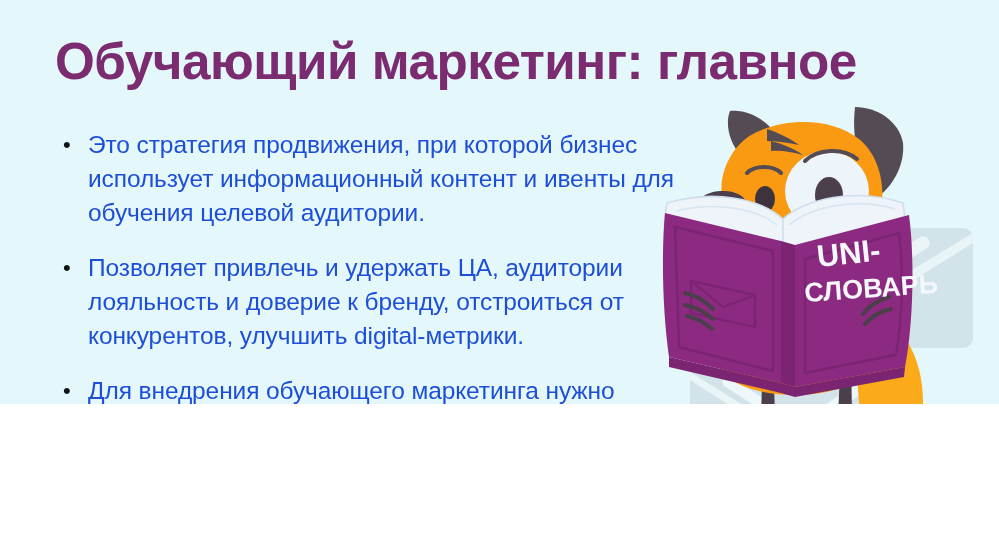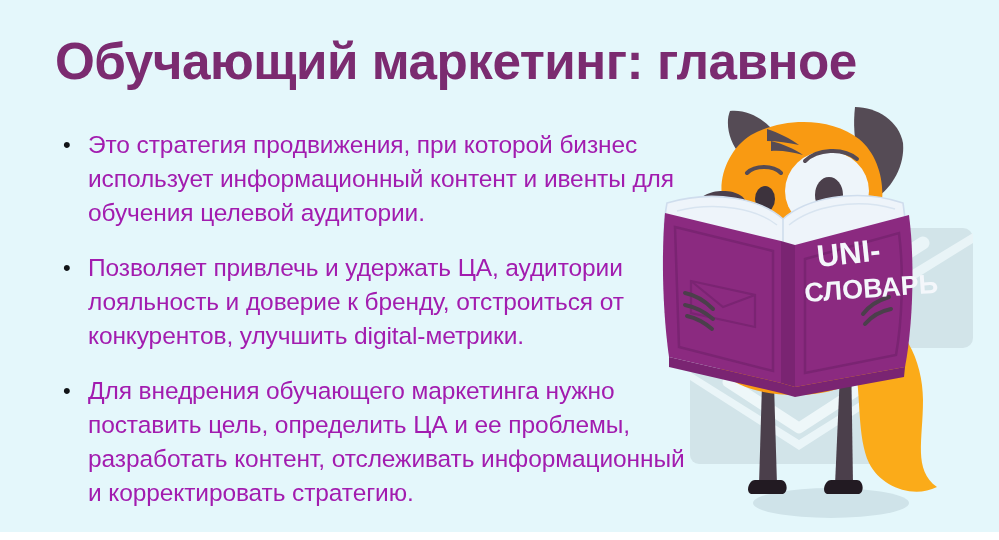--- a/index.html
+++ b/index.html
@@ -8,21 +8,21 @@
   }
   body {
     width: 999px;
     height: 540px;
     overflow: hidden;
     font-family: "Liberation Sans", sans-serif;
   }
   #slide {
     position: relative;
     width: 999px;
-    height: 532px;
+    height: 404px;
     background: #e4f7fb;
     overflow: hidden;
   }
 
   
   .bg-layer {
     position: absolute;
     inset: 0;
     pointer-events: none;
   }
@@ -64,21 +64,21 @@
     line-height: 34px;
     color: #111417;
     text-align: left;
     padding-left: 5px;
     box-sizing: border-box;
   }
   .bullet-text {
     flex: 1 1 auto;
     font-size: 24.5px;
     line-height: 34px;
-    color: #a21caf;
+    color: #1d4ed8;
     letter-spacing: -0.1px;
   }
 
   
   #fox-illustration {
     position: absolute;
     left: 655px;
     top: 95px;
     width: 344px;
     height: 445px;

